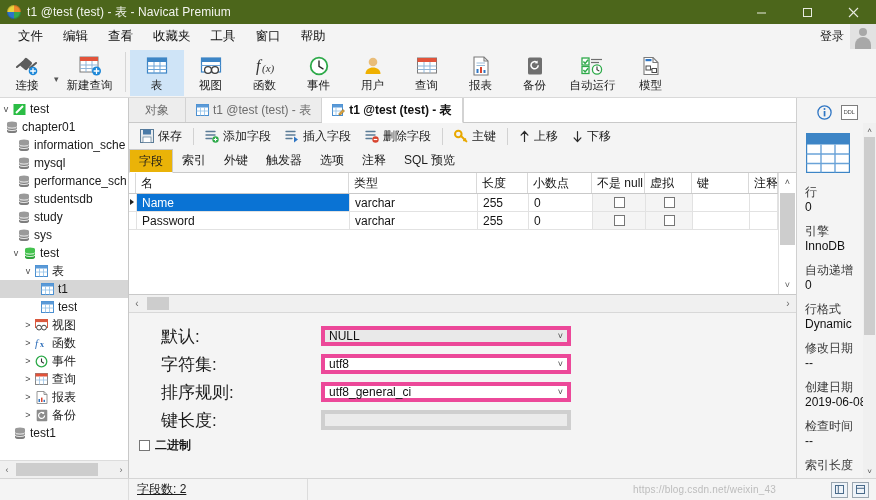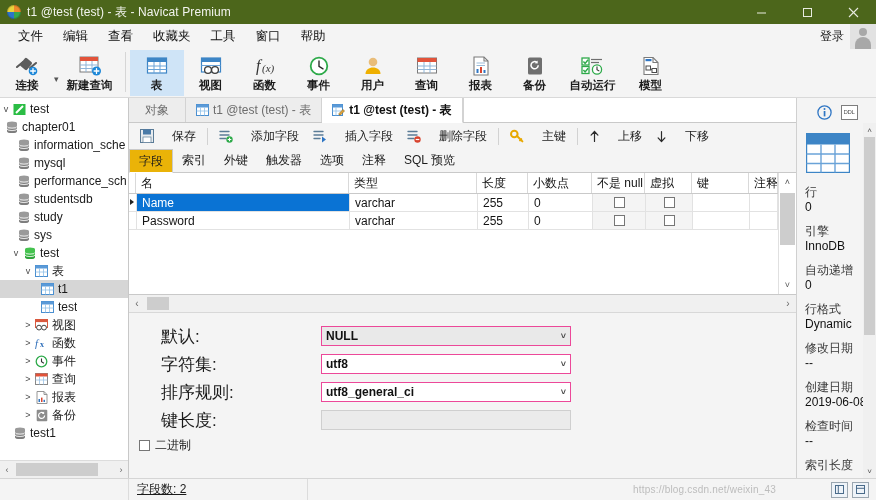--- a/index.html
+++ b/index.html
@@ -31,21 +31,21 @@
   .avatar::after{content:"";position:absolute;left:50%;top:13px;transform:translateX(-50%);width:16px;height:12px;border-radius:8px 8px 0 0;background:#a8a8a8;}
 
   
   .toolbar{height:47px;background:#f4f4f4;display:flex;align-items:flex-start;flex:0 0 auto;
            border-bottom:1px solid #d9d9d9;padding-top:1px;}
   .tbtn{width:54px;height:46px;display:flex;flex-direction:column;align-items:center;justify-content:flex-start;
         padding-top:3px;box-sizing:border-box;cursor:default;}
   .tbtn.w62{width:62px;}
   .tbtn.active{background:#cfe4f7;}
   .tbtn .ic{height:25px;display:flex;align-items:center;justify-content:center;}
-  .tbtn .lb{font-size:11.5px;color:#1b1b1b;line-height:13px;margin-top:1px;white-space:nowrap;font-weight:bold;}
+  .tbtn .lb{font-size:11.5px;color:#1b1b1b;line-height:13px;margin-top:1px;white-space:nowrap;}
   .tb-sep{width:1px;height:40px;background:#d6d6d6;margin:2px 4px 0 4px;}
   .tb-caret{font-size:9px;color:#555;align-self:center;margin-top:10px;}
 
   
   .body{flex:1 1 auto;display:flex;min-height:0;background:#f4f4f4;}
 
   
   .sidebar{width:128px;flex:0 0 128px;background:#fff;border-right:1px solid #c8c8c8;display:flex;flex-direction:column;min-height:0;}
   .tree{flex:1 1 auto;overflow:hidden;padding-top:2px;}
   .node{height:18px;display:flex;align-items:center;white-space:nowrap;font-size:12px;padding-right:2px;overflow:hidden;}
@@ -63,21 +63,21 @@
 
   .tabstrip{height:24px;background:#f0f0f0;display:flex;align-items:stretch;flex:0 0 auto;border-bottom:1px solid #c9c9c9;}
   .dtab{display:flex;align-items:center;padding:0 10px;font-size:12px;color:#2c2c2c;white-space:nowrap;
         border-right:1px solid #d3d3d3;background:#ededed;gap:4px;}
   .dtab.obj{padding:0 16px;}
   .dtab.inactive{color:#6d6d6d;background:#ededed;}
   .dtab.active{background:#fff;border-bottom:1px solid #fff;margin-bottom:-1px;font-weight:bold;color:#111;}
   .dtab-rest{flex:1;background:#fff;border-left:1px solid #d3d3d3;}
 
   .subbar{height:26px;background:#f4f4f4;display:flex;align-items:center;flex:0 0 auto;padding-left:4px;gap:0;}
-  .sbtn{display:flex;align-items:center;gap:18px;padding:3px 7px;font-size:12px;color:#1b1b1b;white-space:nowrap;}
+  .sbtn{display:flex;align-items:center;gap:4px;padding:3px 7px;font-size:12px;color:#1b1b1b;white-space:nowrap;}
   .sb-sep{width:1px;height:17px;background:#d2d2d2;margin:0 4px;}
 
   .subtabs{height:23px;background:#f4f4f4;display:flex;align-items:stretch;flex:0 0 auto;padding-left:0;border-bottom:1px solid #c9c9c9;}
   .stab{display:flex;align-items:center;padding:0 9px;font-size:12px;color:#1b1b1b;white-space:nowrap;}
   .stab.active{background:#eab308;border:1px solid #c9c9c9;border-bottom:1px solid #fff;margin-bottom:-1px;}
 
   
   .gridwrap{flex:0 0 auto;height:121px;display:flex;background:#fff;border-bottom:1px solid #c9c9c9;}
   .grid{flex:1 1 auto;min-width:0;display:flex;flex-direction:column;background:#fff;}
   .ghead{display:flex;height:20px;background:#fff;border-bottom:1px solid #c9c9c9;flex:0 0 auto;}
@@ -97,27 +97,27 @@
 
   .ghscroll{height:17px;background:#f0f0f0;border-bottom:1px solid #d8d8d8;display:flex;align-items:center;flex:0 0 auto;}
   .gh-arrow{width:16px;text-align:center;font-size:10px;color:#6a6a6a;}
   .gh-track{flex:1;height:15px;position:relative;}
   .gh-thumb{position:absolute;left:2px;top:1px;height:13px;width:22px;background:#cdcdcd;}
 
   
   .props{flex:1 1 auto;background:#f4f4f4;padding:12px 0 0 8px;min-height:0;}
   .prow{display:flex;align-items:center;height:22px;margin-bottom:6px;}
   .plab{width:160px;flex:0 0 160px;font-size:17px;color:#1b1b1b;margin-left:24px;}
-  .pfield{width:250px;height:20px;box-sizing:border-box;border:1px solid #ec4899;background:#fff;
-          display:flex;align-items:center;padding:0 4px;font-size:12px;color:#111;position:relative;font-weight:bold;}
+  .pfield{width:250px;height:20px;box-sizing:border-box;border:4px solid #ec4899;background:#fff;
+          display:flex;align-items:center;padding:0 4px;font-size:12px;color:#111;position:relative;}
   .pfield.ro{background:#ebebeb;border-color:#cfcfcf;}
   .pfield.gray{background:#e9e9e9;}
   .pfield .pv{flex:1;overflow:hidden;white-space:nowrap;}
   .pcaret{font-size:9px;color:#444;padding-left:4px;}
-  .pchk{display:flex;align-items:center;gap:5px;font-size:12px;padding-left:2px;margin-top:2px;}
+  .pchk{display:flex;align-items:center;gap:5px;font-size:12px;padding-left:2px;margin-top:2px;font-weight:bold;}
 
   
   .info{width:79px;flex:0 0 79px;background:#f4f4f4;border-left:1px solid #d0d0d0;display:flex;flex-direction:column;min-height:0;}
   .info-head{height:22px;display:flex;align-items:center;justify-content:center;gap:8px;flex:0 0 auto;padding-top:3px;}
   .ihb{width:17px;height:17px;display:flex;align-items:center;justify-content:center;}
   .ddl-ic{width:17px;height:13px;border:1px solid #7d7d7d;background:#fff;font-size:6px;color:#555;
           display:flex;align-items:center;justify-content:center;letter-spacing:-.3px;}
   .info-body{flex:1 1 auto;display:flex;min-height:0;}
   .info-list{flex:1;padding:6px 0 0 8px;overflow:hidden;min-width:0;}
   .tbl-ic{width:44px;height:40px;margin:4px 0 12px 1px;}

